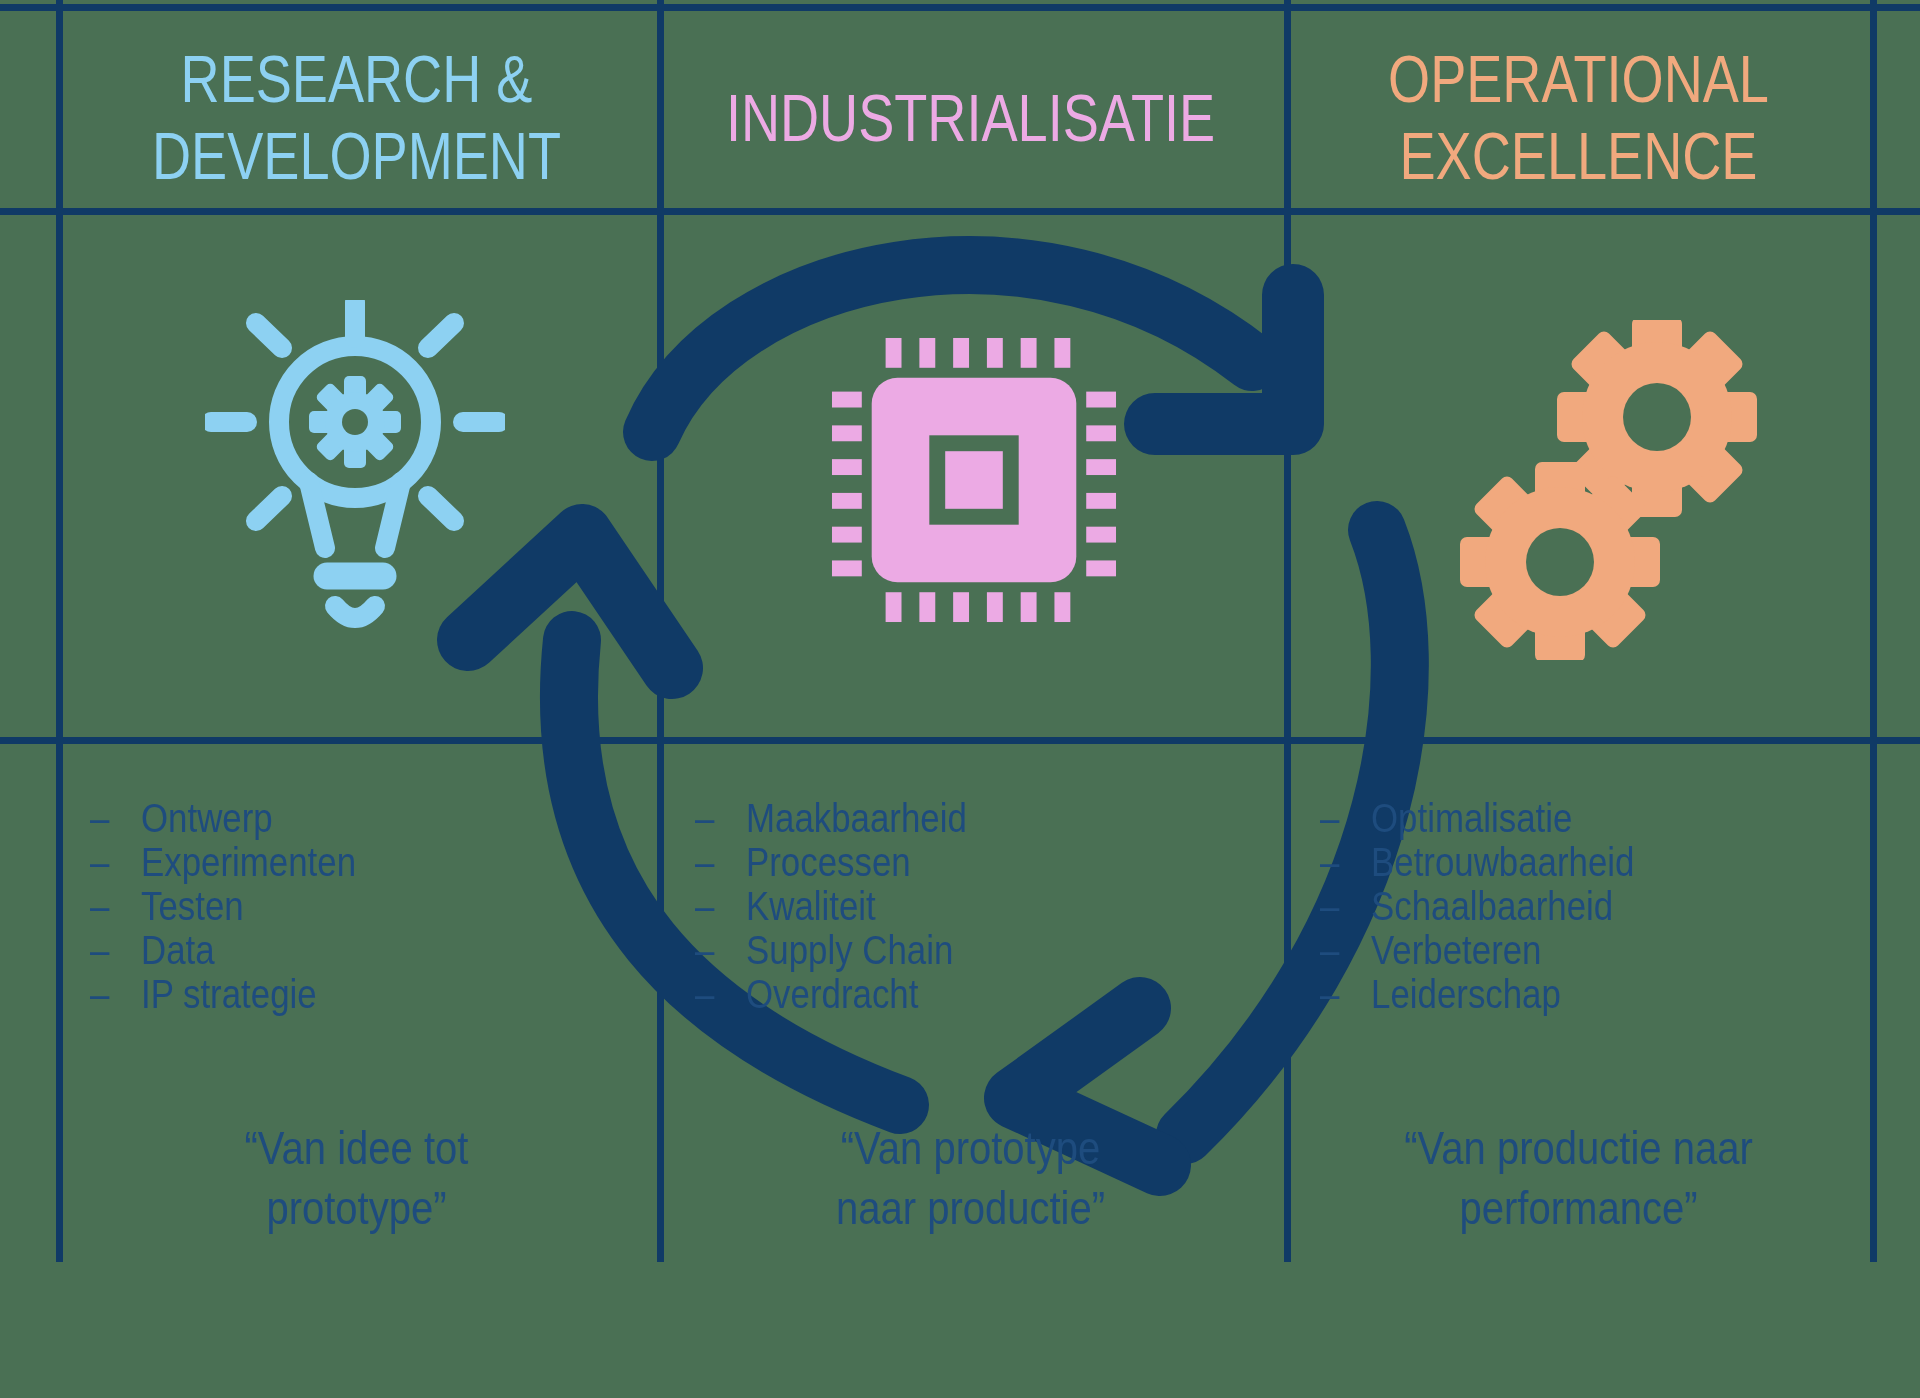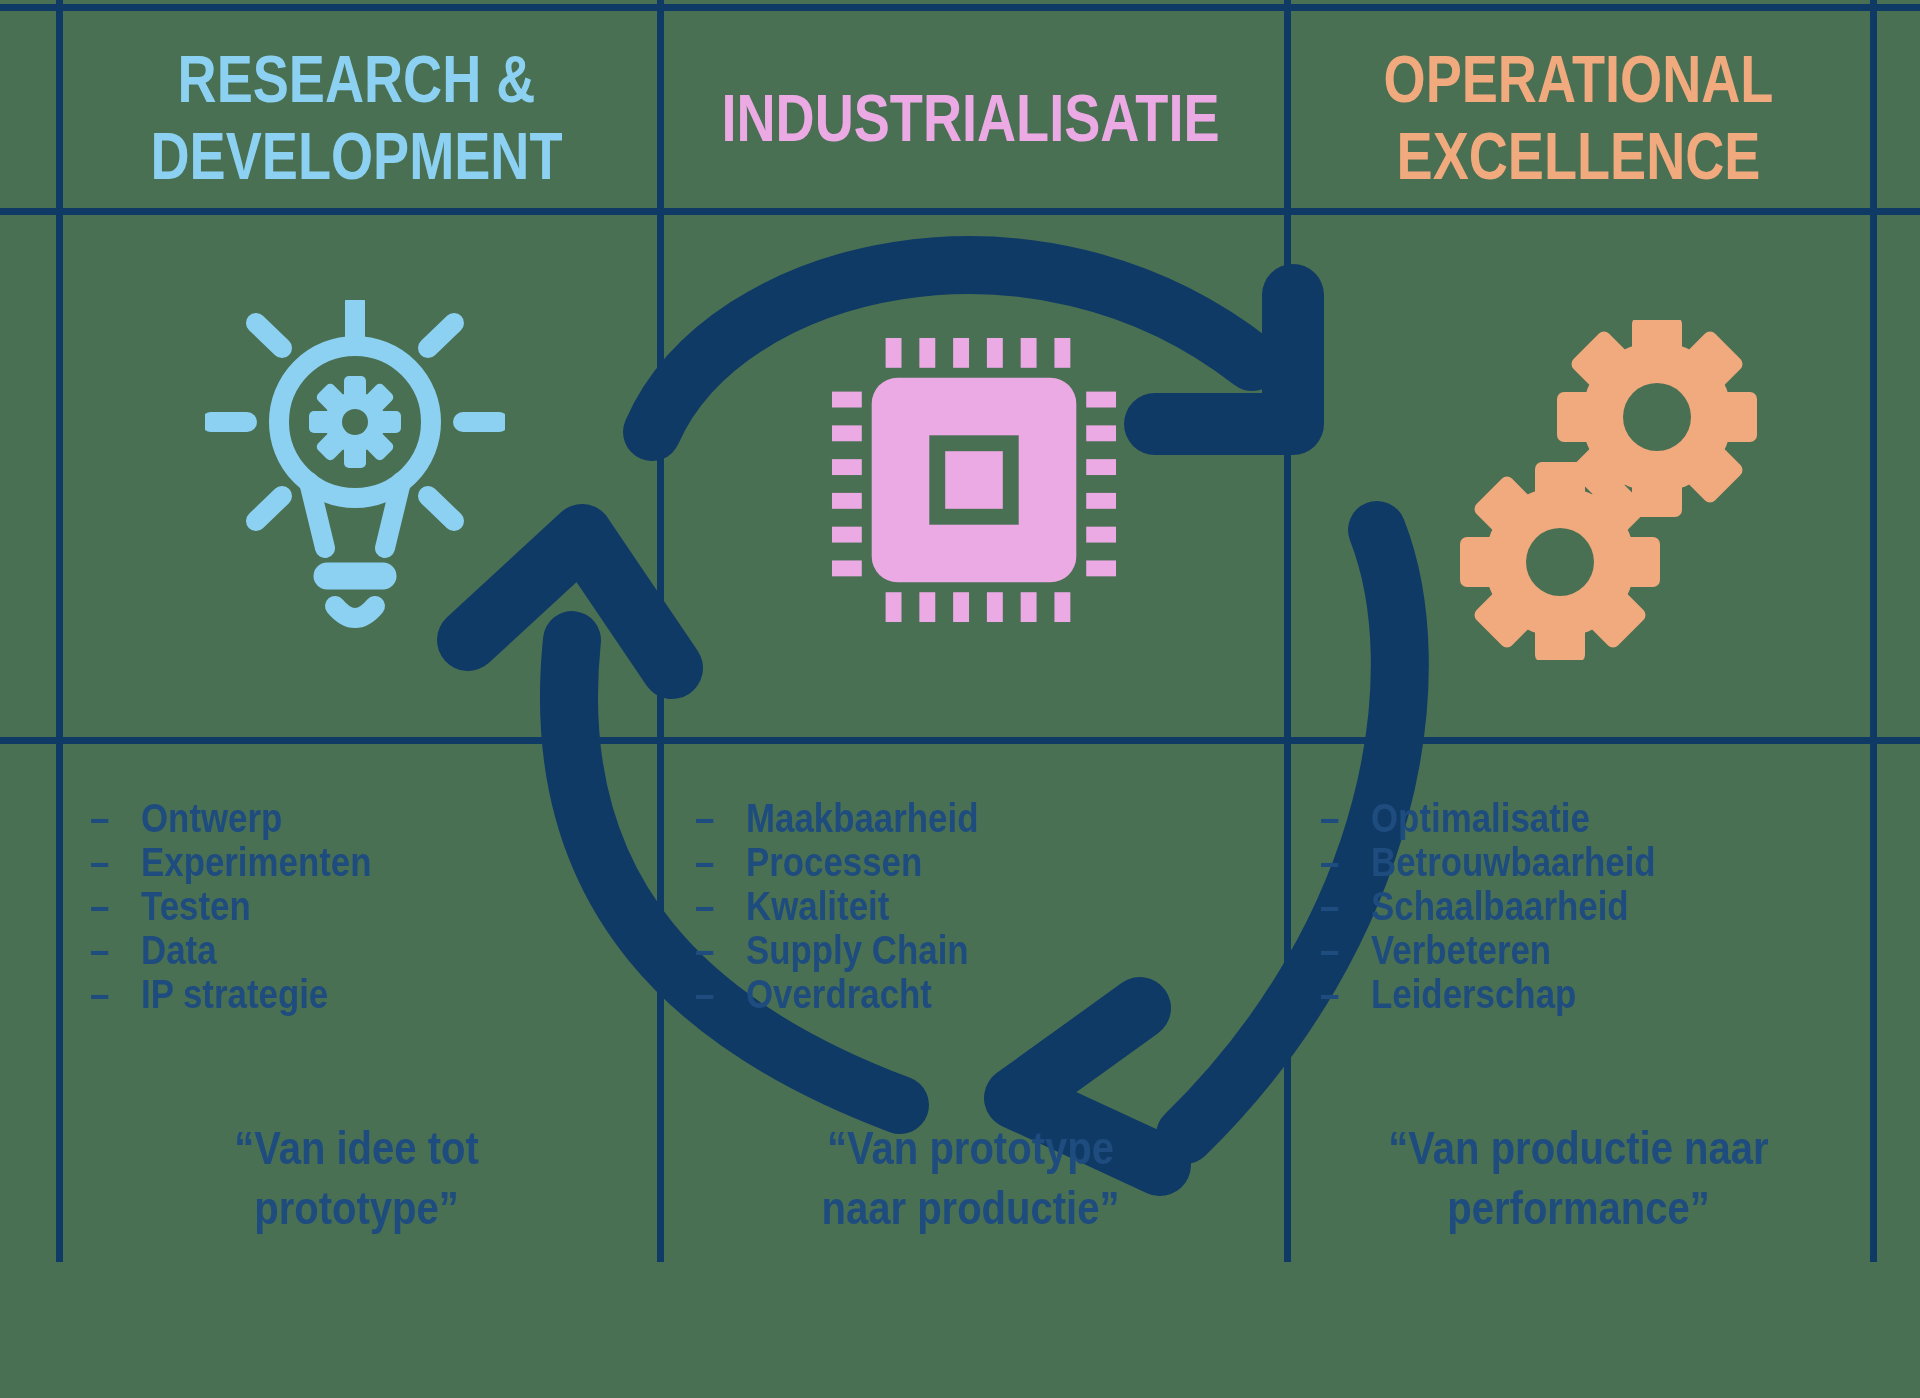--- a/index.html
+++ b/index.html
@@ -1,20 +1,20 @@
 <!DOCTYPE html>
 <html><head>
 <meta charset="utf-8">
 <style>
   html,body{margin:0;padding:0;background:#4a7054;}
   .canvas{
     position:relative;width:1920px;height:1398px;overflow:hidden;
     background:#4a7054;
     font-family:"Liberation Sans","DejaVu Sans",sans-serif;
-    font-weight:bold;
+    font-weight:normal;
   }
   
   .vline{position:absolute;top:0;width:7px;height:1262px;background:#103a66;}
   .hline{position:absolute;left:0;width:1920px;height:7px;background:#103a66;}
   .v1{left:56px;} .v2{left:657px;} .v3{left:1284px;} .v4{left:1870px;}
   .h1{top:4px;} .h2{top:208px;} .h3{top:737px;}
   
   .col-header{
     position:absolute;top:28px;height:180px;
     display:flex;flex-direction:column;align-items:center;justify-content:center;

